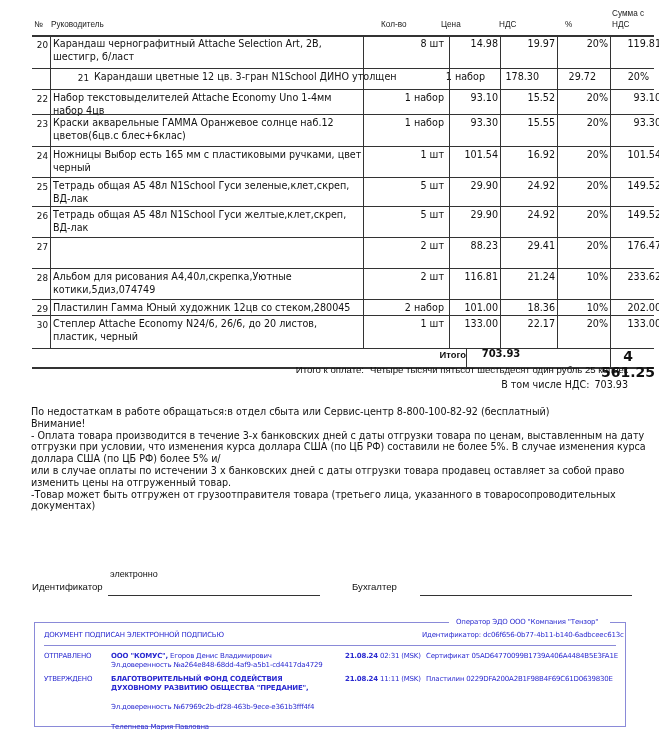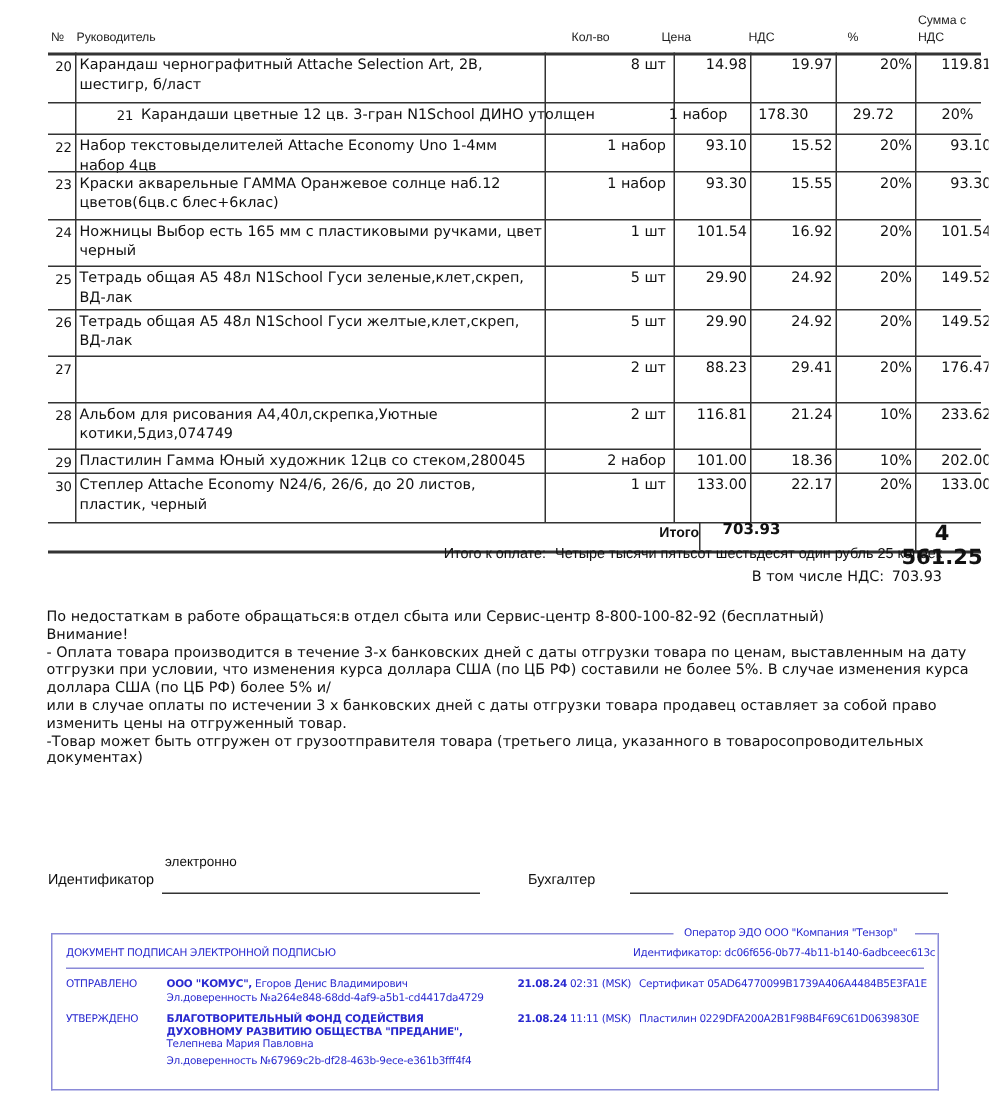--- a/index.html
+++ b/index.html
@@ -229,20 +229,20 @@
   <div class="edo-text" style="left:111px; top:661px;">Эл.доверенность №a264e848-68dd-4af9-a5b1-cd4417da4729</div>
   <div class="edo-text" style="left:345px; top:652px;">
     <span class="edo-bold">21.08.24</span>
     <span>02:31 (MSK)</span>
   </div>
   <div class="edo-text" style="left:426px; top:652px;">Сертификат 05AD64770099B1739A406A4484B5E3FA1E</div>
 
   <div class="edo-text" style="left:44px; top:675px;">УТВЕРЖДЕНО</div>
   <div class="edo-text edo-bold" style="left:111px; top:675px;">БЛАГОТВОРИТЕЛЬНЫЙ ФОНД СОДЕЙСТВИЯ</div>
   <div class="edo-text edo-bold" style="left:111px; top:684px;">ДУХОВНОМУ РАЗВИТИЮ ОБЩЕСТВА "ПРЕДАНИЕ",</div>
-  <div class="edo-text" style="left:111px; top:692px;">Телепнева Мария Павловна</div>
+  <div class="edo-text" style="left:111px; top:723px;">Телепнева Мария Павловна</div>
   <div class="edo-text" style="left:111px; top:703px;">Эл.доверенность №67969c2b-df28-463b-9ece-e361b3fff4f4</div>
   <div class="edo-text" style="left:345px; top:675px;">
     <span class="edo-bold">21.08.24</span>
     <span>11:11 (MSK)</span>
   </div>
   <div class="edo-text" style="left:426px; top:675px;">Пластилин 0229DFA200A2B1F98B4F69C61D0639830E</div>
 </div>
 
 </body></html>

